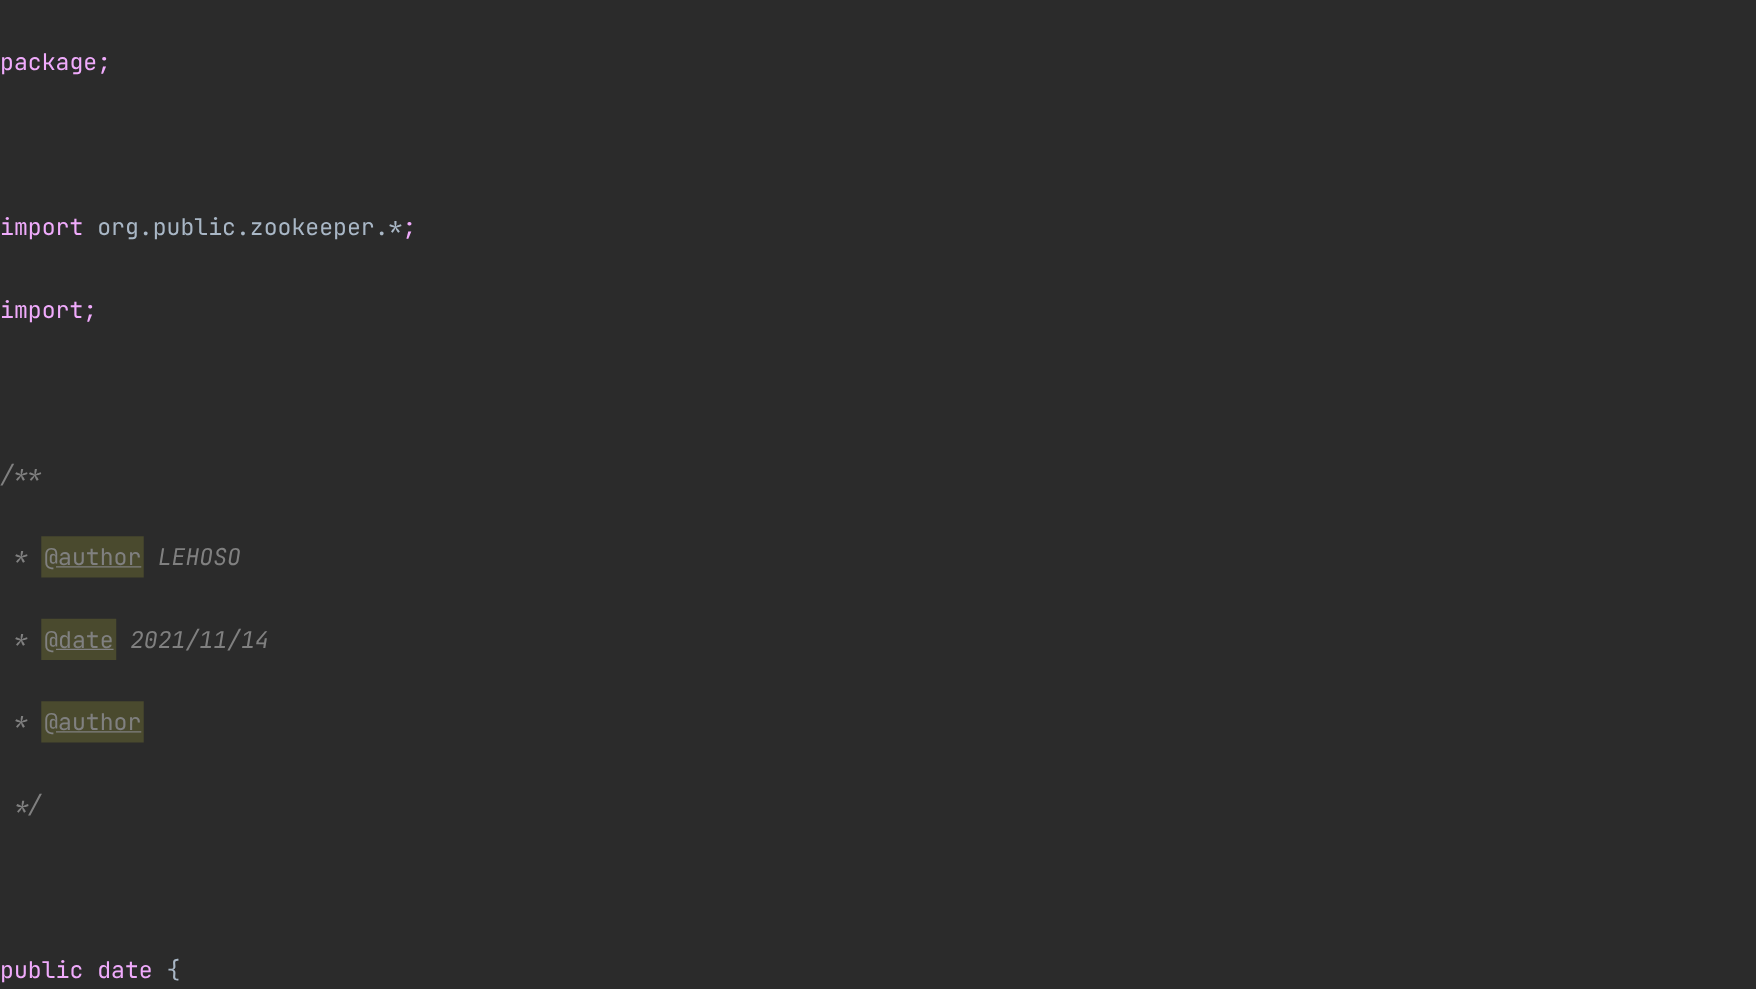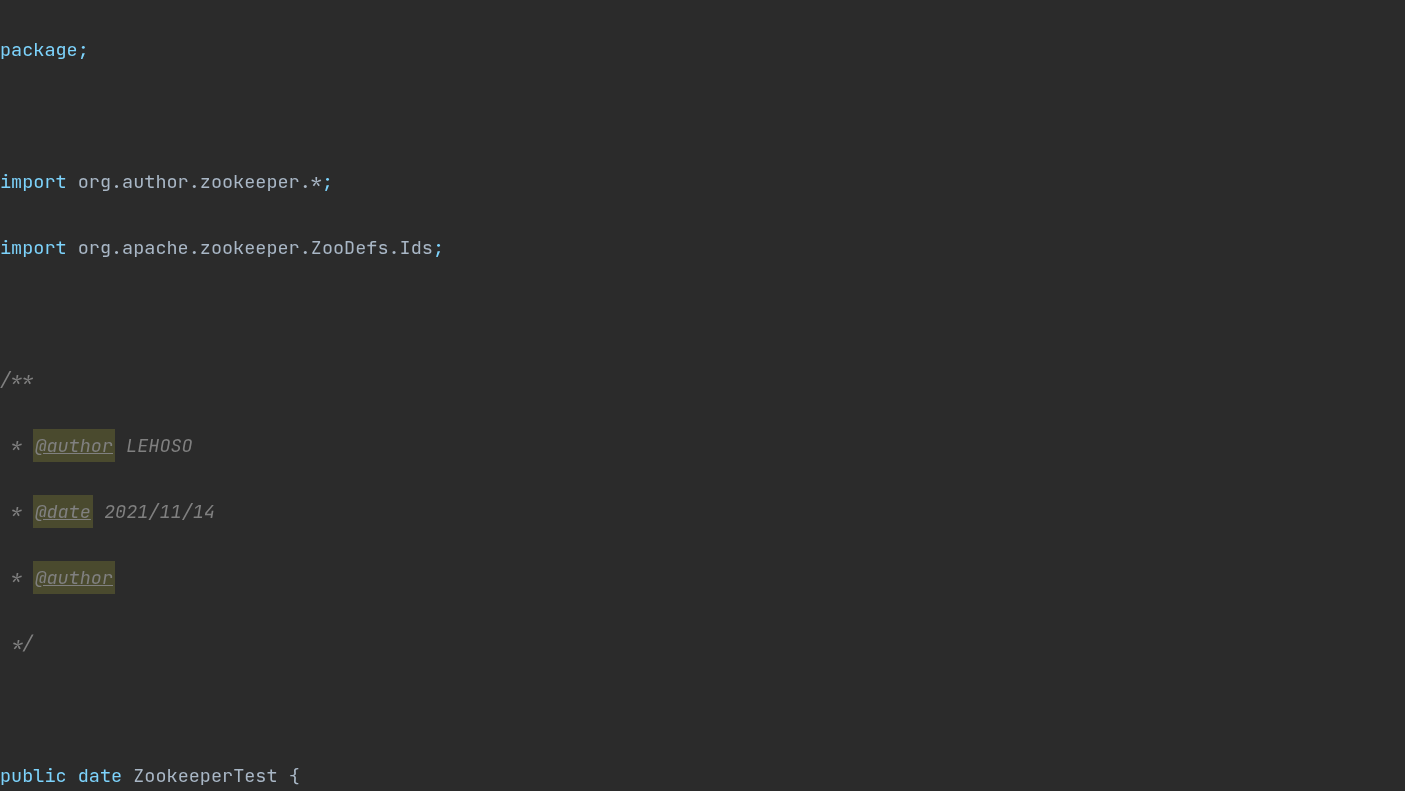--- a/index.html
+++ b/index.html
@@ -13,46 +13,45 @@
   }
   .editor {
     padding: 0;
     white-space: pre;
   }
   .line {
     height: 33px;
     display: flex;
     align-items: center;
   }
-  .kw-orange { color: #7dd3fc; }
+  .kw-orange { color: #f0abfc; }
   .comment-gray { color: #808080; font-style: italic; }
   .tag-doc {
     color: #808080;
-    font-style: italic;
     text-decoration: underline;
     background: #4a4a2e;
     padding: 0 2px;
   }
 </style>
 </head>
 <body>
 
 <div class="editor">
 <div class="line"><span class="kw-orange">package</span><span class="kw-orange">;</span></div>
 <div class="line"></div>
-<div class="line"><span class="kw-orange">import</span><span> org.author.zookeeper.*</span><span class="kw-orange">;</span></div>
-<div class="line"><span class="kw-orange">import</span><span> org.apache.zookeeper.ZooDefs.Ids</span><span class="kw-orange">;</span></div>
+<div class="line"><span class="kw-orange">import</span><span> org.public.zookeeper.*</span><span class="kw-orange">;</span></div>
+<div class="line"><span class="kw-orange">import</span><span class="kw-orange">;</span></div>
 <div class="line"></div>
 <div class="line"><span class="comment-gray">/**</span></div>
 <div class="line"><span class="comment-gray"> * </span><span class="tag-doc">@author</span><span class="comment-gray"> LEHOSO</span></div>
 <div class="line"><span class="comment-gray"> * </span><span class="tag-doc">@date</span><span class="comment-gray"> 2021/11/14</span></div>
 <div class="line"><span class="comment-gray"> * </span><span class="tag-doc">@author</span></div>
 <div class="line"><span class="comment-gray"> */</span></div>
 <div class="line"></div>
-<div class="line"><span class="kw-orange">public</span><span> </span><span class="kw-orange">date</span><span> </span><span>ZookeeperTest </span><span>{</span></div>
+<div class="line"><span class="kw-orange">public</span><span> </span><span class="kw-orange">date</span><span> </span><span>{</span></div>
 
 
 
 
 
 
 
 
 
 

